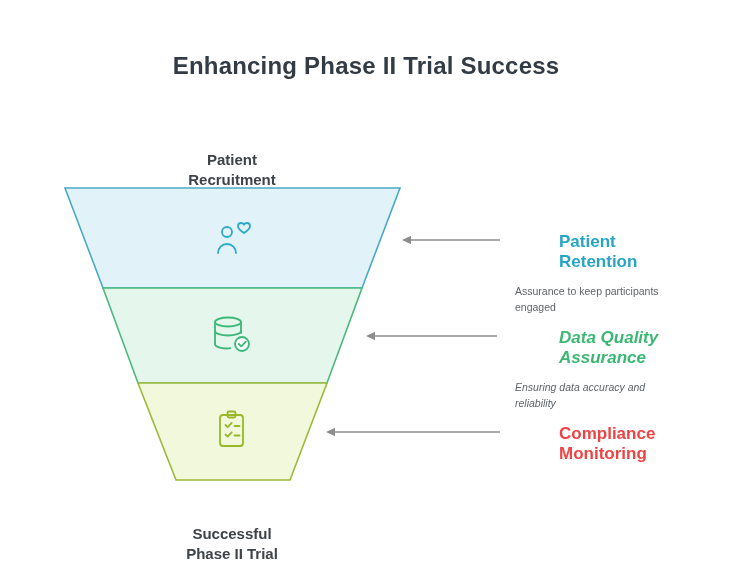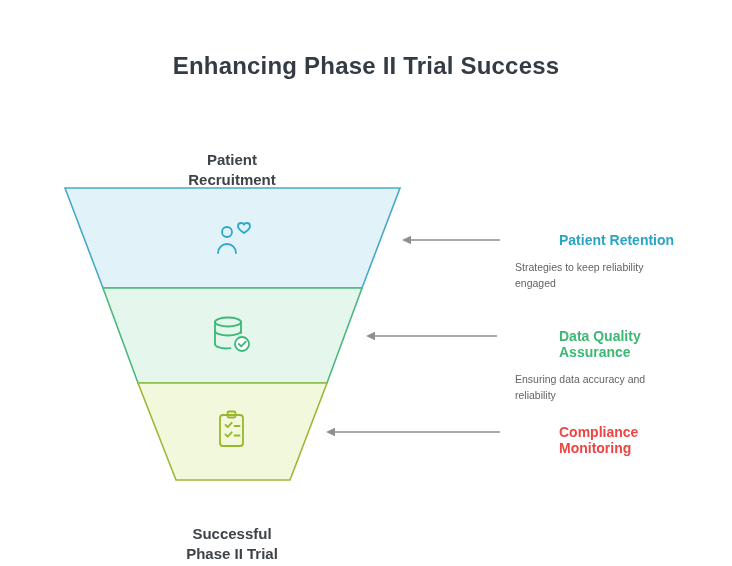--- a/index.html
+++ b/index.html
@@ -29,36 +29,36 @@
     font-size: 15px;
     font-weight: 700;
     color: #3e4348;
     text-align: center;
     line-height: 1.35;
   }
   .top-label { top: 150px; left: 162px; width: 140px; }
   .bottom-label { top: 524px; left: 172px; width: 120px; }
   .annotation { position: absolute; left: 515px; width: 165px; }
   .annotation .heading {
-    font-size: 14px;
+    font-size: 17px;
     font-weight: 700;
     margin: 0 0 12px 0;
     padding-left: 44px;
   }
   .annotation .desc {
     font-size: 10.5px;
     color: #606468;
     line-height: 1.5;
     width: 150px;
   }
   .c-teal  { color: #29a5c4; }
   .c-green { color: #3bb873; }
   .c-olive { color: #ef4444; }
   .ann-1 { top: 232px; }
-  .ann-2 { top: 328px; }
+  .ann-2 { top: 328px; font-style: italic; }
   .ann-3 { top: 424px; }
 </style>
 </head>
 <body>
 
 <div class="canvas">
 
   <h1 class="page-title">Enhancing Phase II Trial Success</h1>
 
   <div class="small-label top-label">Patient Recruitment</div>
@@ -103,21 +103,21 @@
       <polygon points="402,240 411,235.8 411,244.2"></polygon>
       <polygon points="366,336 375,331.8 375,340.2"></polygon>
       <polygon points="326,432 335,427.8 335,436.2"></polygon>
     </g>
   </svg>
 
   <div class="small-label bottom-label">Successful Phase II Trial</div>
 
   <div class="annotation ann-1">
     <div class="heading c-teal">Patient Retention</div>
-    <div class="desc">Strategies to keep reliability engaged</div>
+    <div class="desc">Assurance to keep participants engaged</div>
   </div>
 
   <div class="annotation ann-2">
     <div class="heading c-green">Data Quality Assurance</div>
     <div class="desc">Ensuring data accuracy and reliability</div>
   </div>
 
   <div class="annotation ann-3">
     <div class="heading c-olive">Compliance Monitoring</div>
   </div>

